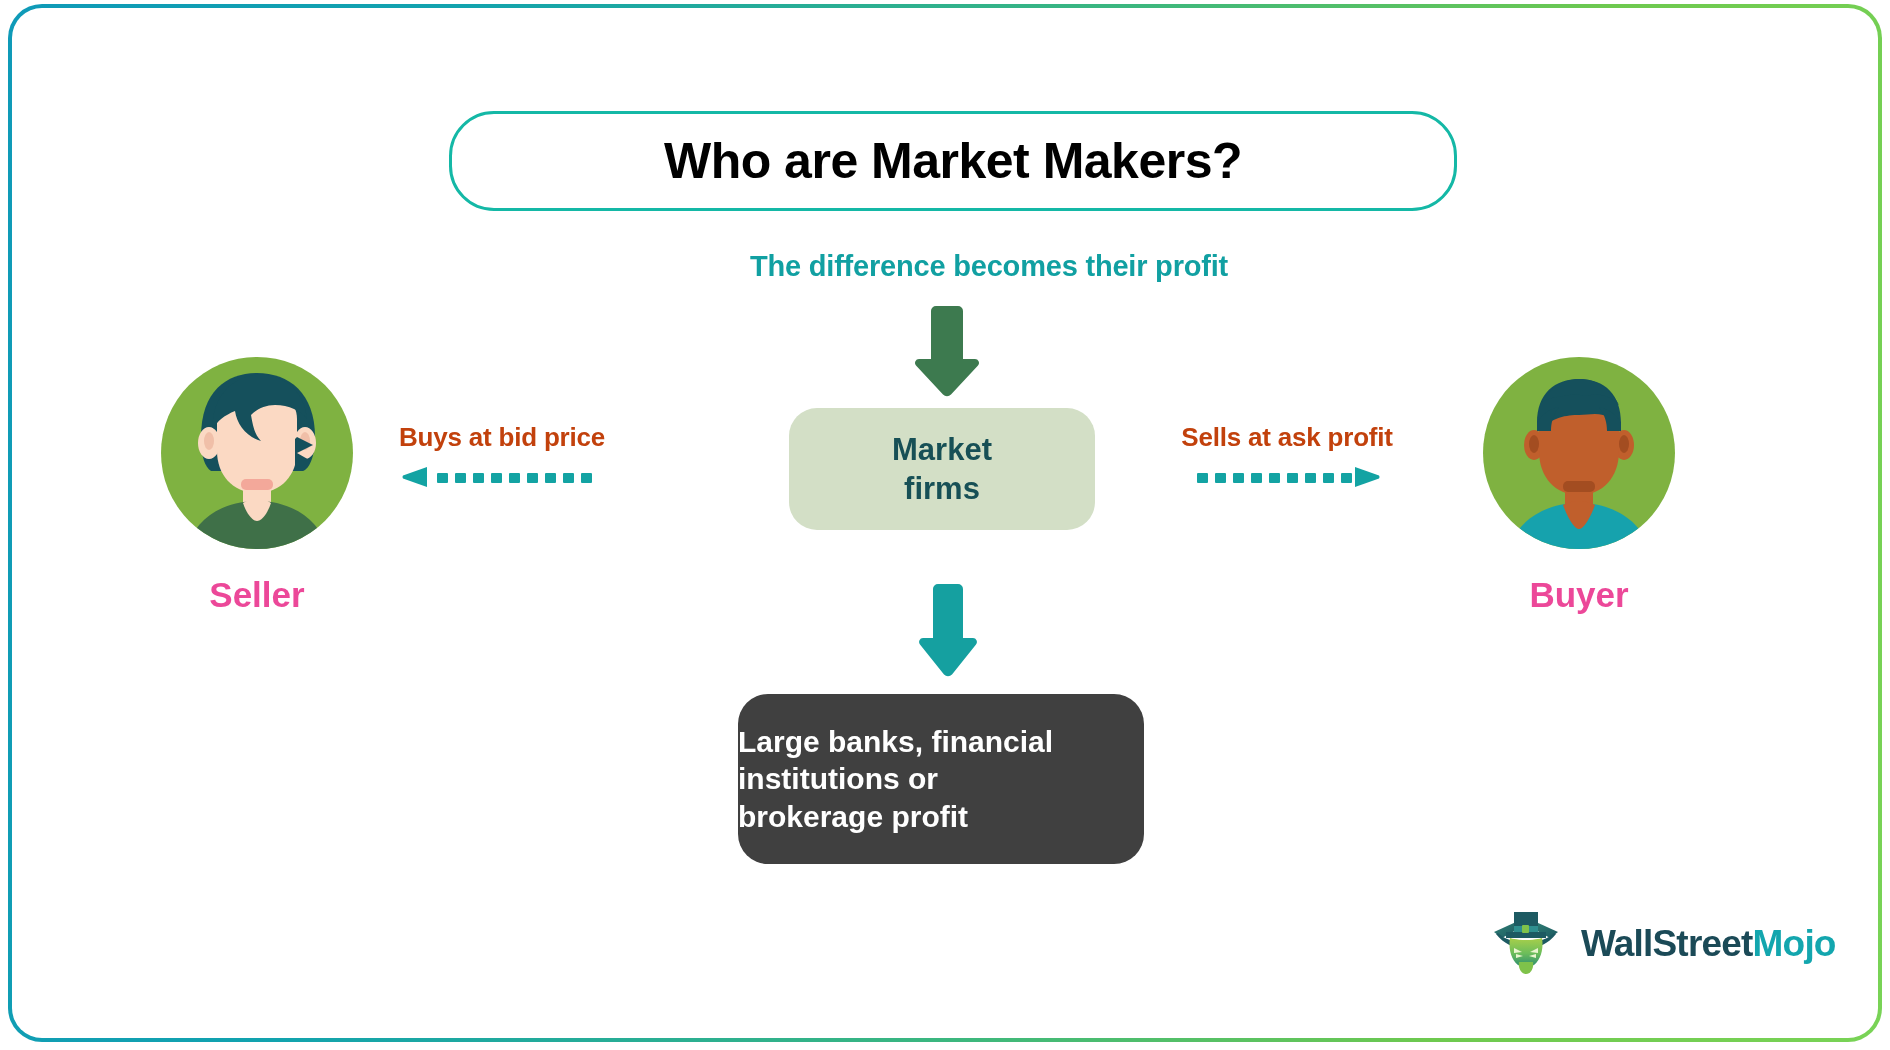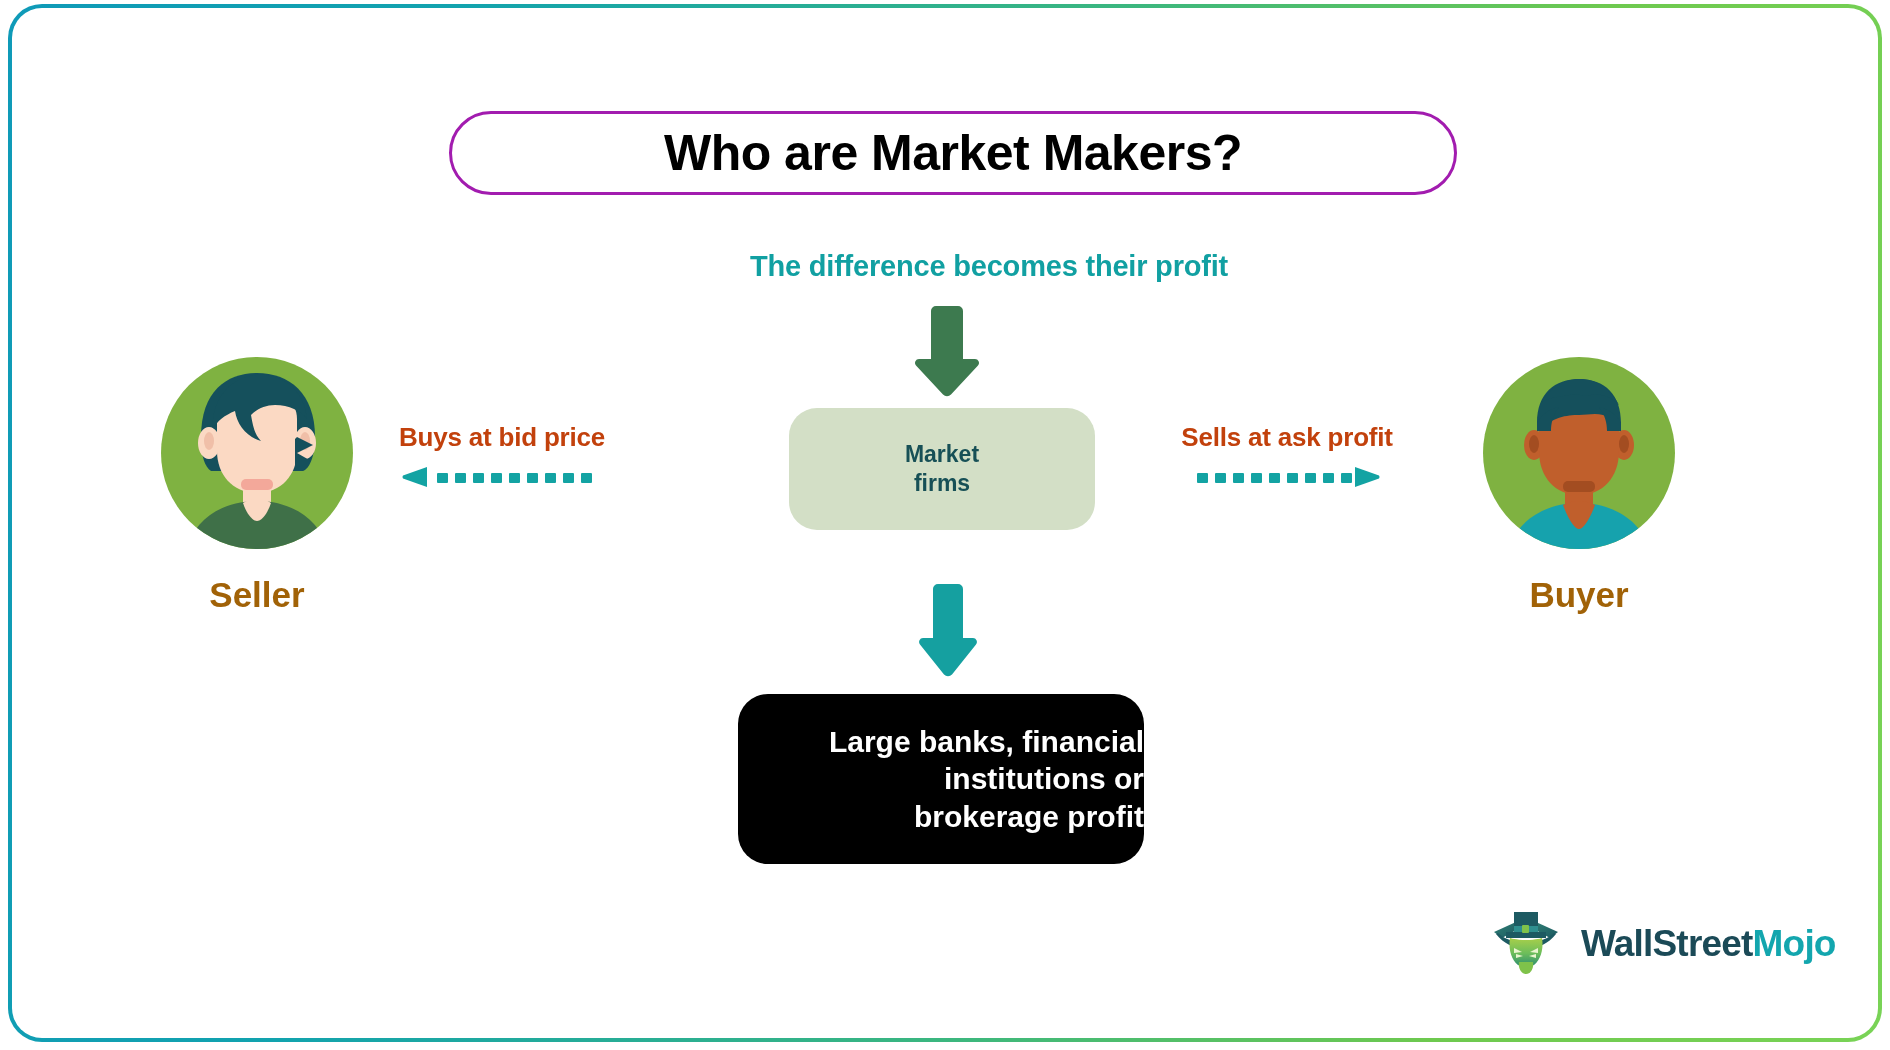--- a/index.html
+++ b/index.html
@@ -36,23 +36,23 @@
     box-sizing: border-box;
     overflow: hidden;
   }
 
   
   #title-pill {
     position: absolute;
     left: 437px;
     top: 103px;
     width: 1008px;
-    height: 84px;
+    height: 100px;
     box-sizing: border-box;
-    border: 3px solid #a21caf;
+    border: 3px solid #14b8a6;
     border-radius: 45px;
     display: flex;
     align-items: center;
     justify-content: center;
     background: #ffffff;
   }
   #title-text {
     font-size: 50px;
     font-weight: bold;
     color: #000000;
@@ -86,39 +86,39 @@
     height: 122px;
     background: #d3dfc6;
     border-radius: 28px;
     display: flex;
     flex-direction: column;
     align-items: center;
     justify-content: center;
     text-align: center;
   }
   #mm-box .mm-line {
-    font-size: 23px;
+    font-size: 31px;
     font-weight: bold;
     color: #175056;
     line-height: 1.27;
     white-space: nowrap;
   }
 
   
   #bottom-box {
     position: absolute;
     left: 726px;
     top: 686px;
     width: 406px;
     height: 170px;
-    background: #000000;
+    background: #404040;
     border-radius: 30px;
     display: flex;
     flex-direction: column;
-    align-items: flex-end;
+    align-items: flex-start;
     justify-content: center;
     text-align: center;
   }
   #bottom-box .bb-line {
     font-size: 30px;
     font-weight: bold;
     color: #ffffff;
     line-height: 1.24;
     white-space: nowrap;
   }
@@ -142,21 +142,21 @@
   #flow-right { left: 1125px; top: 414px; }
 
   
   .person { position: absolute; width: 200px; text-align: center; }
   #person-seller { left: 145px; top: 345px; }
   #person-buyer  { left: 1467px; top: 345px; }
   .person-name {
     margin-top: 18px;
     font-size: 35px;
     font-weight: bold;
-    color: #a16207;
+    color: #ec4899;
   }
 
   
   #logo {
     position: absolute;
     left: 1478px;
     top: 898px;
     display: flex;
     align-items: center;
     gap: 19px;

